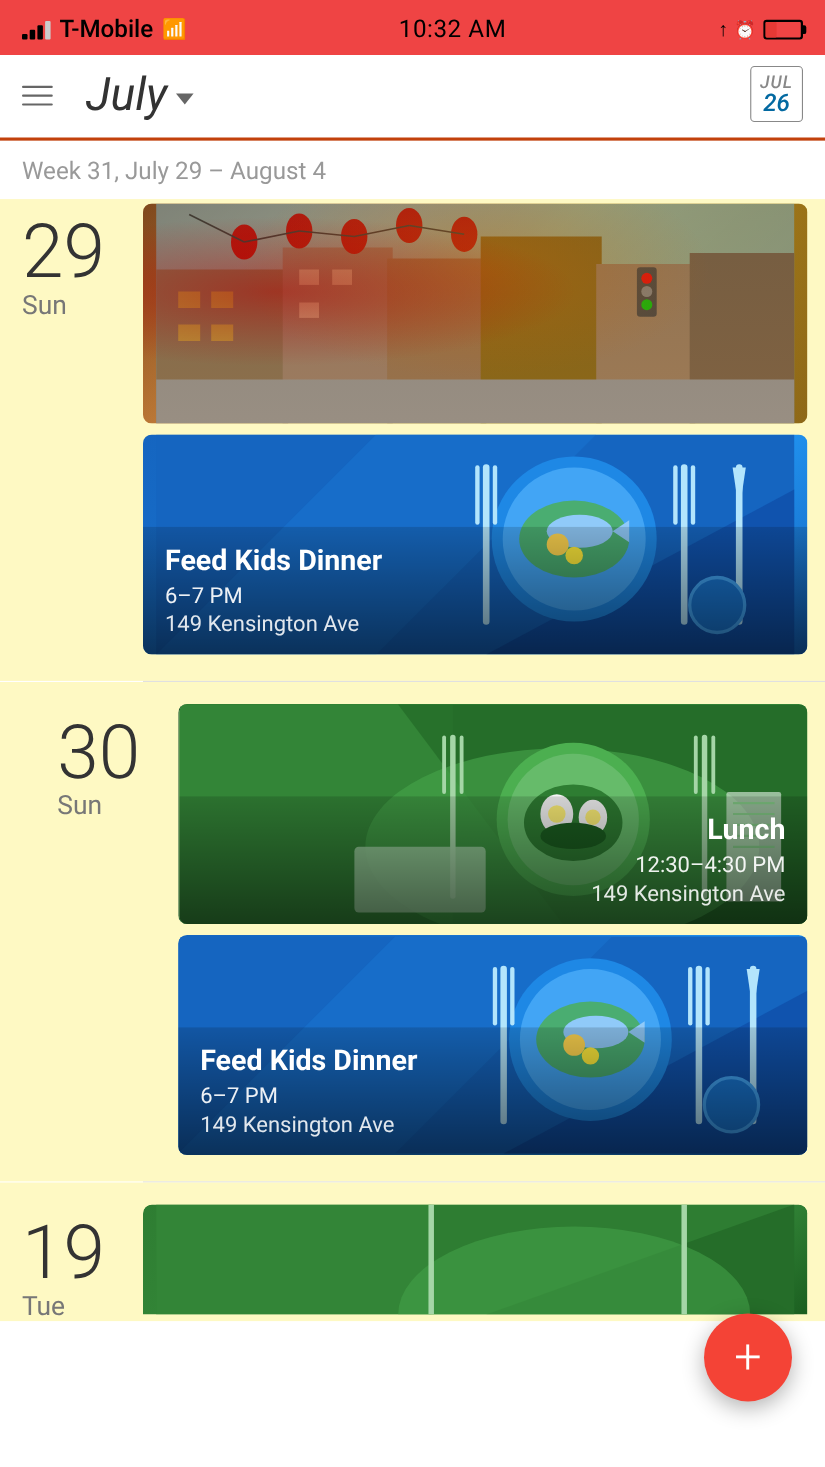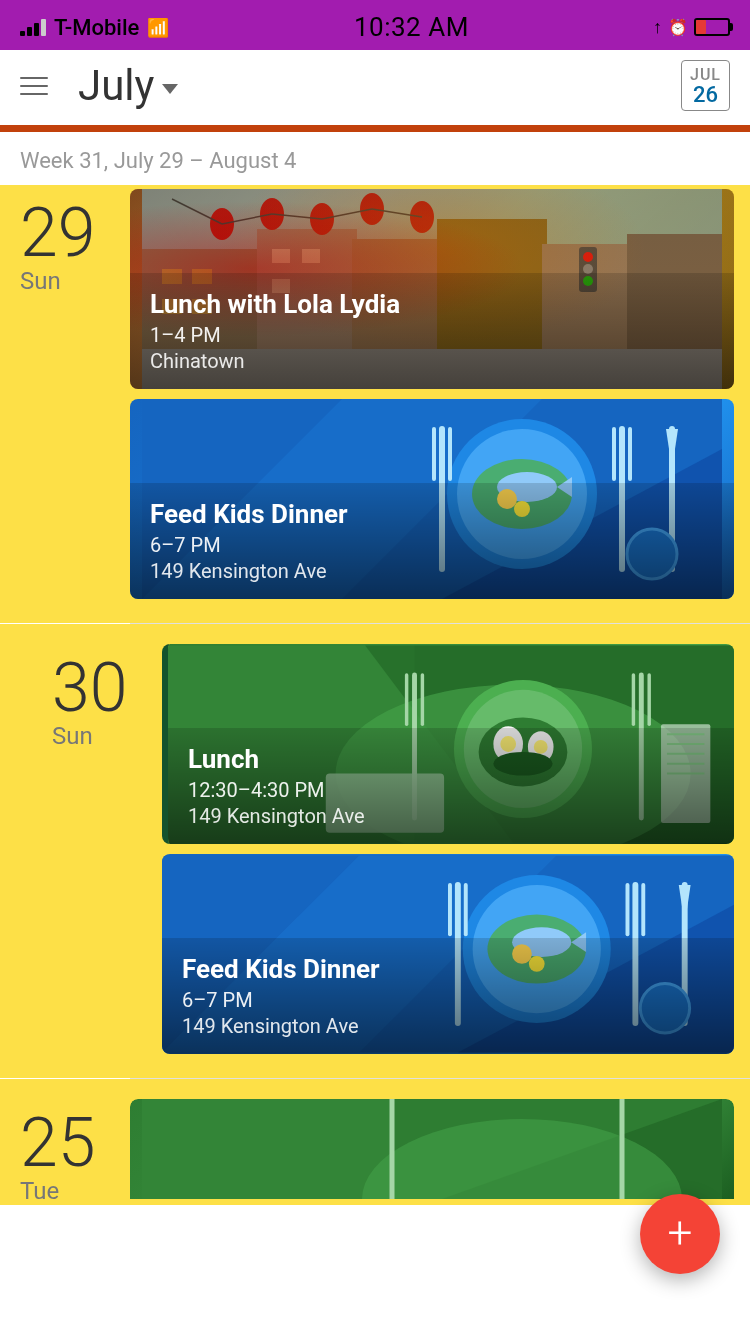--- a/index.html
+++ b/index.html
@@ -12,21 +12,21 @@
       background: #fff;
       overflow-x: hidden;
     }
 
     
     .status-bar {
       display: flex;
       justify-content: space-between;
       align-items: center;
       padding: 10px 20px 6px 20px;
-      background: #a21caf;
+      background: #ef4444;
       height: 50px;
     }
     .status-left {
       display: flex;
       align-items: center;
       gap: 8px;
       font-size: 22px;
       font-weight: 500;
     }
     .signal-bars {
@@ -34,21 +34,21 @@
       align-items: flex-end;
       gap: 2px;
       height: 18px;
     }
     .signal-bars span {
       background: #000;
       width: 5px;
       border-radius: 1px;
     }
     .status-center {
-      font-size: 26px;
+      font-size: 22px;
       font-weight: 400;
       letter-spacing: 0.5px;
     }
     .status-right {
       display: flex;
       align-items: center;
       gap: 6px;
     }
     .battery {
       width: 36px;
@@ -82,25 +82,26 @@
     .arrow-icon {
       font-size: 18px;
     }
     .alarm-icon {
       font-size: 16px;
     }
 
     
     .app-header {
       display: flex;
-      align-items: center;
+      align-items: flex-end;
       justify-content: space-between;
       padding: 10px 20px 14px 20px;
       background: #fff;
-      border-bottom: 7px solid #c2410c;
+      border-bottom: 3px solid #c2410c;
+      font-style: italic;
     }
     .header-left {
       display: flex;
       align-items: center;
       gap: 30px;
     }
     .hamburger-icon {
       display: flex;
       flex-direction: column;
       gap: 6px;
@@ -158,21 +159,21 @@
       padding: 16px 11px 12px 20px;
       font-size: 22px;
       color: #999;
       background: #fff;
     }
 
     
     .day-section {
       display: flex;
       padding: 0 0 24px 0;
-      background: #fde047;
+      background: #fef9c3;
     }
     .day-number-col {
       width: 130px;
       min-width: 130px;
       padding-top: 14px;
       padding-left: 20px;
       display: flex;
       flex-direction: column;
       align-items: flex-start;
     }
@@ -294,21 +295,22 @@
     .fab-plus {
       color: #fff;
       font-size: 44px;
       font-weight: 300;
       line-height: 1;
       margin-top: -2px;
     }
 
     
     .event-card-yellow-border {
-      border-left: 6px solid #14532d;
+      border-left: 1px solid #14532d;
+      text-align: right;
     }
   </style>
 </head>
 <body>
 
 <div class="status-bar">
   <div class="status-left">
     <div class="signal-bars">
       <span style="height:5px"></span>
       <span style="height:9px"></span>
@@ -390,25 +392,20 @@
           <line x1="230" y1="20" x2="280" y2="28" stroke="#333" stroke-width="1.5"></line>
 
           <rect x="440" y="60" width="12" height="40" fill="#333"></rect>
           <rect x="437" y="58" width="18" height="45" fill="#444" rx="3"></rect>
           <circle cx="446" cy="68" r="5" fill="#FF0000"></circle>
           <circle cx="446" cy="80" r="5" fill="#888"></circle>
           <circle cx="446" cy="92" r="5" fill="#00CC00"></circle>
 
           <rect x="0" y="160" width="580" height="40" fill="#999"></rect>
         </svg>
-      </div>
-      <div class="event-card-overlay">
-        <div class="event-title">Lunch with Lola Lydia</div>
-        <div class="event-time">1–4 PM</div>
-        <div class="event-location">Chinatown</div>
       </div>
     </div>
 
     <div class="event-card">
       <div class="event-card-bg dinner-blue-bg">
         <svg width="100%" height="100%" viewBox="0 0 580 200" xmlns="http://www.w3.org/2000/svg">
 
           <rect width="580" height="200" fill="#1565C0"></rect>
           <polygon points="0,200 200,0 400,0 200,200" fill="#1976D2" opacity="0.5"></polygon>
           <polygon points="300,200 580,50 580,200" fill="#0D47A1" opacity="0.6"></polygon>
@@ -533,21 +530,21 @@
         <div class="event-location">149 Kensington Ave</div>
       </div>
     </div>
   </div>
 </div>
 
 <div class="day-divider"></div>
 
 <div class="day-section" style="padding-top:16px; padding-bottom:0;">
   <div class="day-number-col">
-    <div class="day-number">25</div>
+    <div class="day-number">19</div>
     <div class="day-name">Tue</div>
   </div>
   <div class="events-col">
 
     <div class="event-card" style="height: 100px; border-radius: 8px 8px 0 0;">
       <div class="event-card-bg lunch-green-bg" style="border-radius: 8px 8px 0 0;">
         <svg width="100%" height="100%" viewBox="0 0 580 100" xmlns="http://www.w3.org/2000/svg">
           <rect width="580" height="100" fill="#2E7D32"></rect>
           <rect x="0" y="0" width="250" height="100" fill="#388E3C" opacity="0.5"></rect>
           <polygon points="300,100 580,0 580,100" fill="#1B5E20" opacity="0.5"></polygon>

